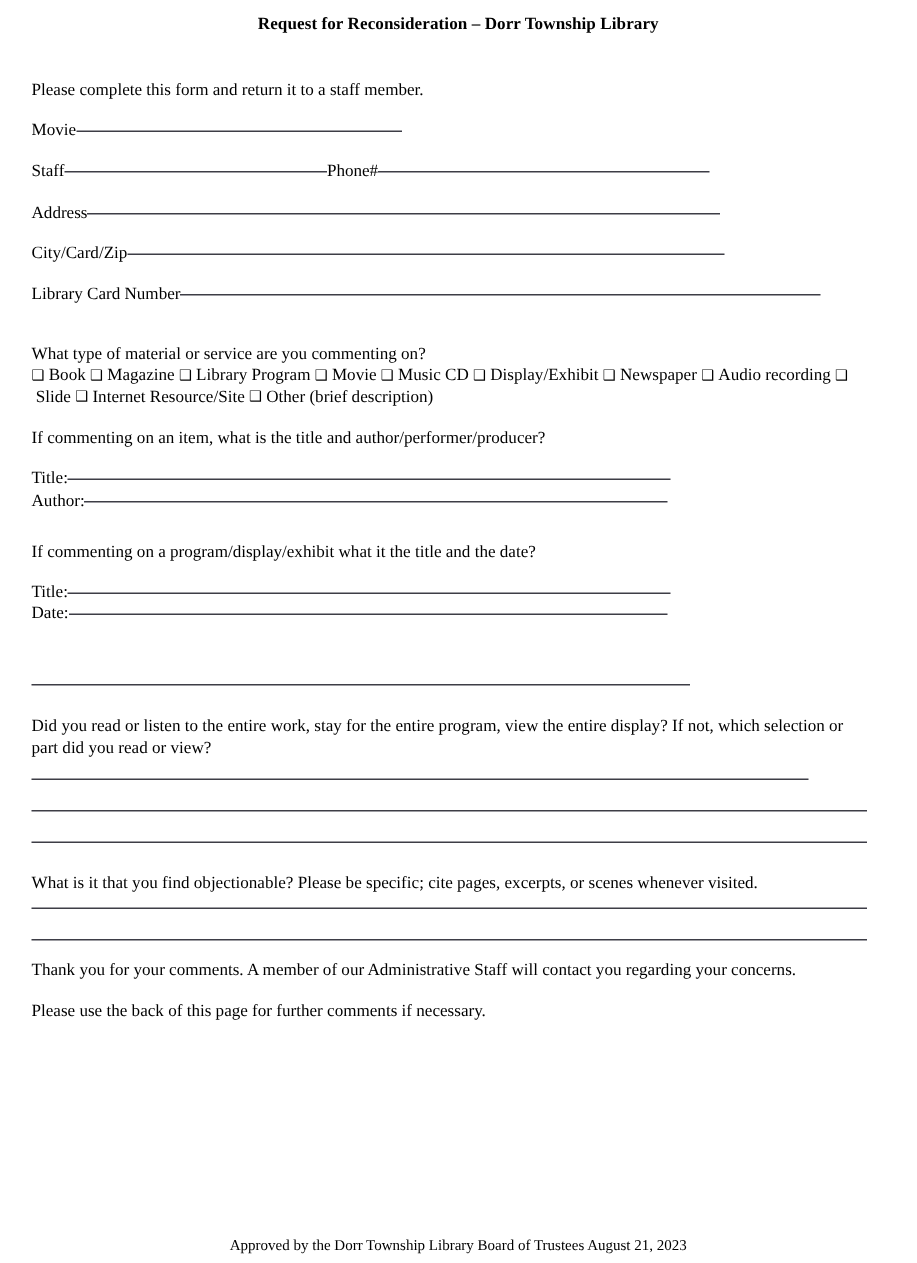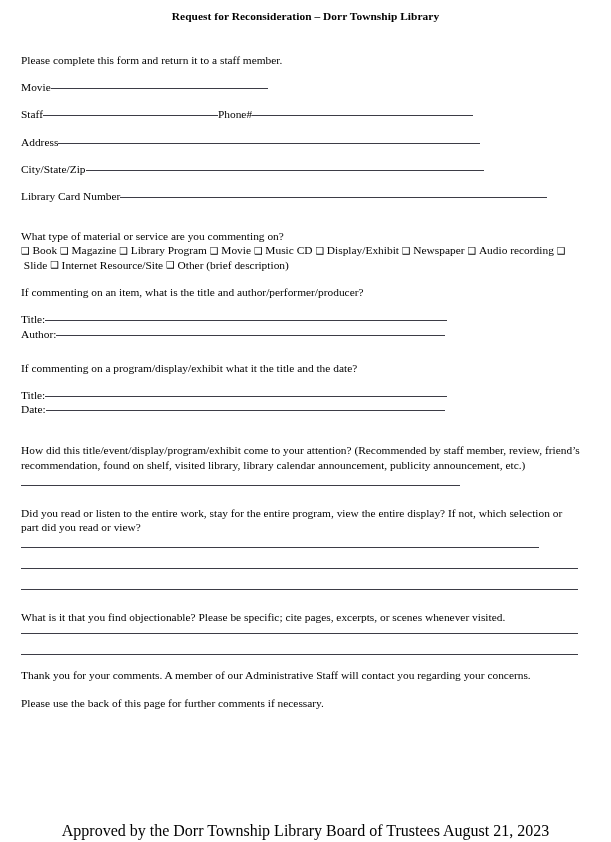--- a/index.html
+++ b/index.html
@@ -84,21 +84,21 @@
   .checks-line {
     font-size: 11.4px;
     line-height: 14.4px;
   }
   .footer {
     position: absolute;
     left: 0;
     right: 0;
     top: 815px;
     text-align: center;
-    font-size: 16px;
+    font-size: 10px;
     line-height: 14px;
   }
 </style>
 </head>
 <body>
 
 <div class="page">
 
   <div class="doc-title">Request for Reconsideration – Dorr Township Library</div>
 
@@ -125,21 +125,21 @@
     <div class="gap-md"></div>
 
     <div class="field">
       <span class="lbl">Address</span>
       <span class="rule rule-fixed" style="width:422px;"></span>
     </div>
 
     <div class="gap-md"></div>
 
     <div class="field">
-      <span class="lbl">City/State/Zip</span>
+      <span class="lbl">City/Card/Zip</span>
       <span class="rule rule-fixed" style="width:398px;"></span>
     </div>
 
     <div class="gap-md"></div>
 
     <div class="field">
       <span class="lbl">Library Card Number</span>
       <span class="rule rule-fixed" style="width:427px;"></span>
     </div>
 
@@ -176,21 +176,20 @@
       <span class="lbl">Title:</span>
       <span class="rule rule-fixed" style="width:402px;"></span>
     </div>
     <div class="field">
       <span class="lbl">Date:</span>
       <span class="rule rule-fixed" style="width:399px;"></span>
     </div>
 
     <div class="gap-xl"></div>
 
-    <p>How did this title/event/display/program/exhibit come to your attention?  (Recommended by staff member, review, friend’s recommendation, found on shelf, visited library, library calendar announcement, publicity announcement, etc.)</p>
 
     <div class="gap-md"></div>
     <div class="answer-rule" style="width:439px;"></div>
 
     <div class="gap-lg"></div>
 
     <p>Did you read or listen to the entire work, stay for the entire program, view the entire display? If not, which selection or part did you read or view?</p>
 
     <div class="gap-md"></div>
     <div class="answer-rule" style="width:518px;"></div>

